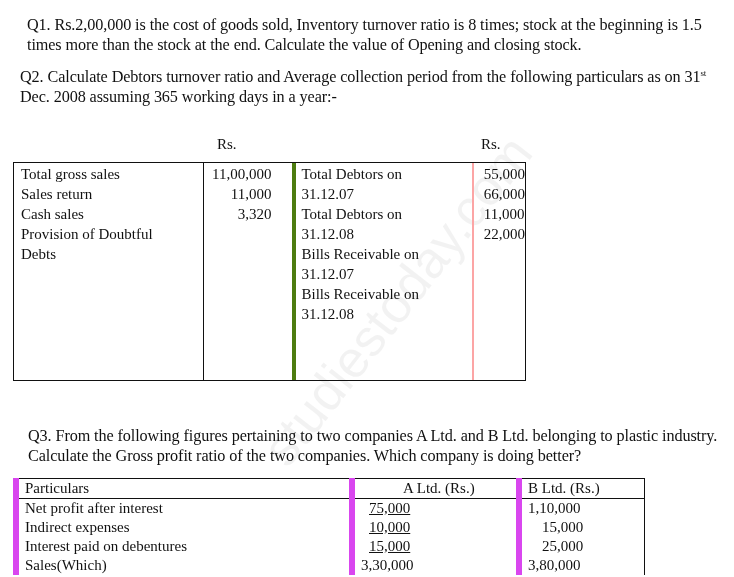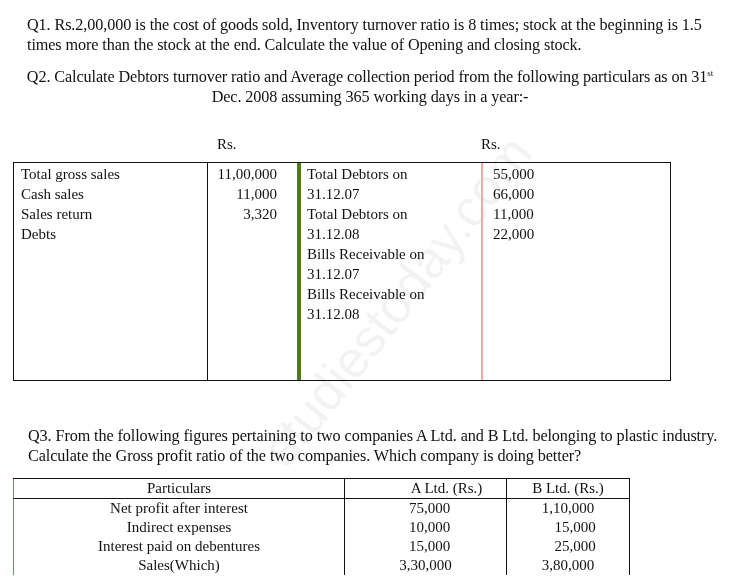--- a/index.html
+++ b/index.html
@@ -6,53 +6,53 @@
   body {
     width: 734px; height: 577px; position: relative; overflow: hidden;
     font-family: "Liberation Serif", "DejaVu Serif", serif;
     color: #111111;
   }
   .para {
     position: absolute; left: 20px; width: 700px;
     font-size: 16.2px; line-height: 20px; letter-spacing: -0.1px;
   }
   #q1 { top: 8px; }
-  #q2 { top: 67px; text-align: center; }
+  #q2 { top: 67px; }
   #q3 { top: 418px; }
   sup { font-size: 9px; line-height: 0; vertical-align: 6px; }
 
   .rs-label { position: absolute; top: 136px; font-size: 15px; }
   #rs1 { left: 217px; }
   #rs2 { left: 481px; }
 
   
   #t2 {
     position: absolute; left: 13px; top: 162px;
-    width: 658px; height: 219px;
+    width: 513px; height: 219px;
     border: 1.2px solid #111; box-sizing: border-box;
     display: flex; font-size: 15px; line-height: 20px;
   }
   #t2 .col { box-sizing: border-box; padding-top: 1px; }
   #t2 .c1 { width: 194px; border-right: 1px solid #111; padding-left: 7px; }
   #t2 .c2 { width: 93px; border-right: 4px solid #4d7c0f; text-align: right; padding-right: 20px; }
   #t2 .c3 { width: 182px; border-right: 2px solid #fca5a5; padding-left: 6px; }
   #t2 .c4 { flex: 1; padding-left: 10px; }
   #t2 .line { display: block; white-space: nowrap; }
 
   
   #t3 {
     position: absolute; left: 13px; top: 478px;
     border-collapse: collapse; font-size: 15px; line-height: 19px;
   }
-  #t3 td { padding: 0 6px; border-left: 1px solid #d946ef; border-right: 1px solid #111; white-space: nowrap; text-align: center; }
+  #t3 td { padding: 0 6px; border-left: 6px solid #d946ef; border-right: 1px solid #111; white-space: nowrap; }
   #t3 tr.hdr td { border-top: 1px solid #111; border-bottom: 1px solid #111; }
   #t3 .p { width: 318px; }
   #t3 .a { width: 107px; padding-left: 48px; }
   #t3 .b { width: 110px; }
-  #t3 .ra { padding-left: 14px; }
+  #t3 .ra { padding-left: 14px; text-decoration: underline; }
   #t3 .rb-indent { padding-left: 20px; }
 
   
   #watermark {
     position: absolute; left: 250px; top: 440px;
     font-family: "Liberation Sans", "DejaVu Sans", sans-serif;
     font-size: 52px; color: rgba(0,0,0,0.05);
     transform: rotate(-52deg); transform-origin: left top;
     white-space: nowrap; pointer-events: none;
   }
@@ -65,22 +65,23 @@
 <p id="q1" class="para" style="margin:7px">Q1. Rs.2,00,000 is the cost of goods sold, Inventory turnover ratio is 8 times; stock at the beginning is 1.5 times more than the stock at the end. Calculate the value of Opening and closing stock.</p>
 
 <p id="q2" class="para" style="margin:0"><span>Q2. Calculate Debtors turnover ratio and Average collection period from the following particulars as on 31</span><sup>st</sup><span> Dec. 2008 assuming 365 working days in a year:-</span></p>
 
 <span id="rs1" class="rs-label">Rs.</span>
 <span id="rs2" class="rs-label">Rs.</span>
 
 <div id="t2">
   <div class="col c1">
     <span class="line">Total gross sales</span>
+    <span class="line">Sales return</span>
     <span class="line">Cash sales</span>
-    <span class="line">Sales return</span>
+    <span class="line">Provision of Doubtful</span>
     <span class="line">Debts</span>
   </div>
   <div class="col c2">
     <span class="line">11,00,000</span>
     <span class="line">11,000</span>
     <span class="line">3,320</span>
   </div>
   <div class="col c3">
     <span class="line">Total Debtors on</span>
     <span class="line">31.12.07</span>

